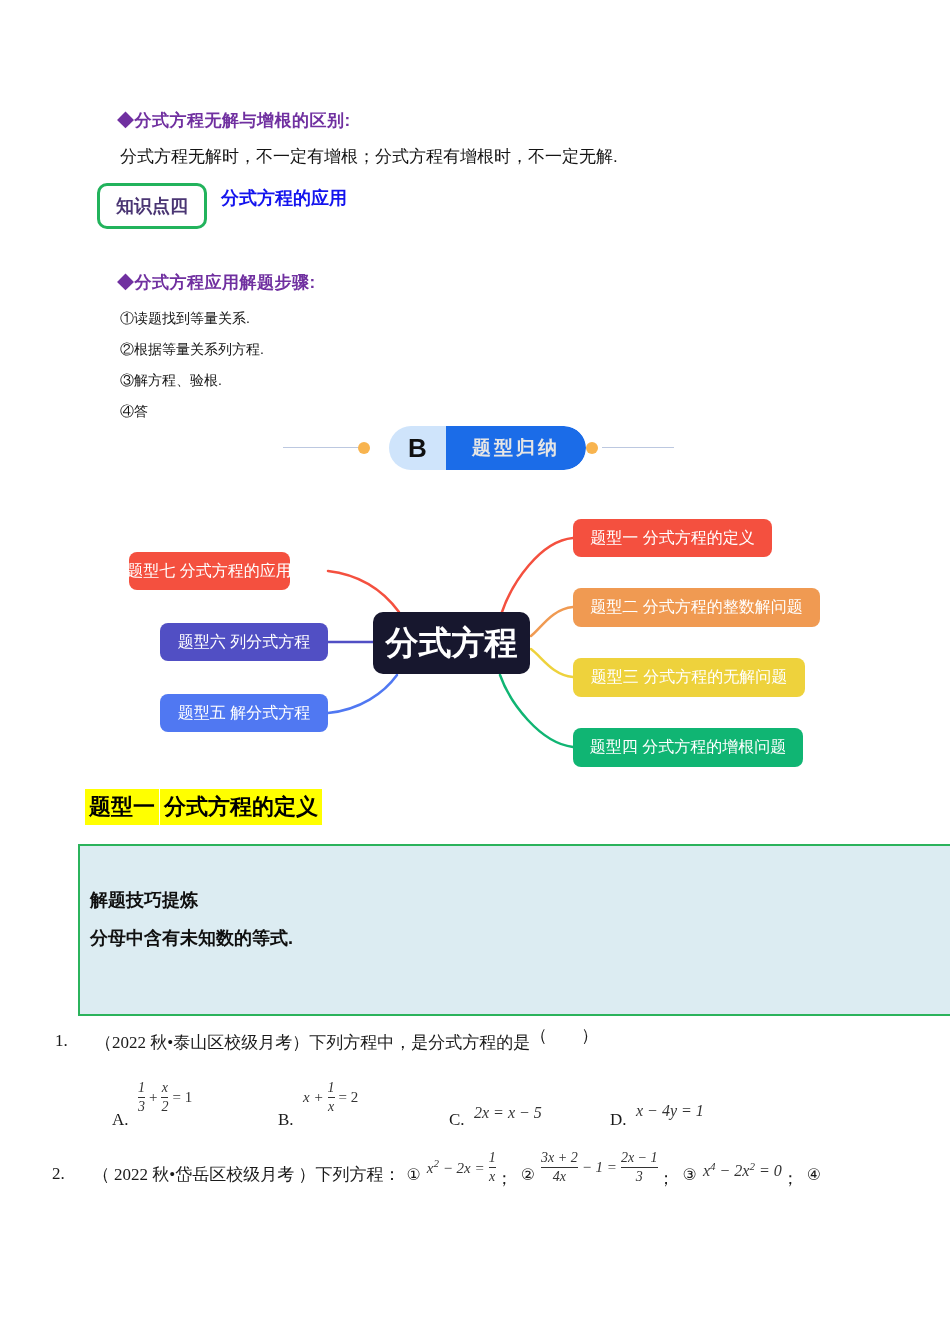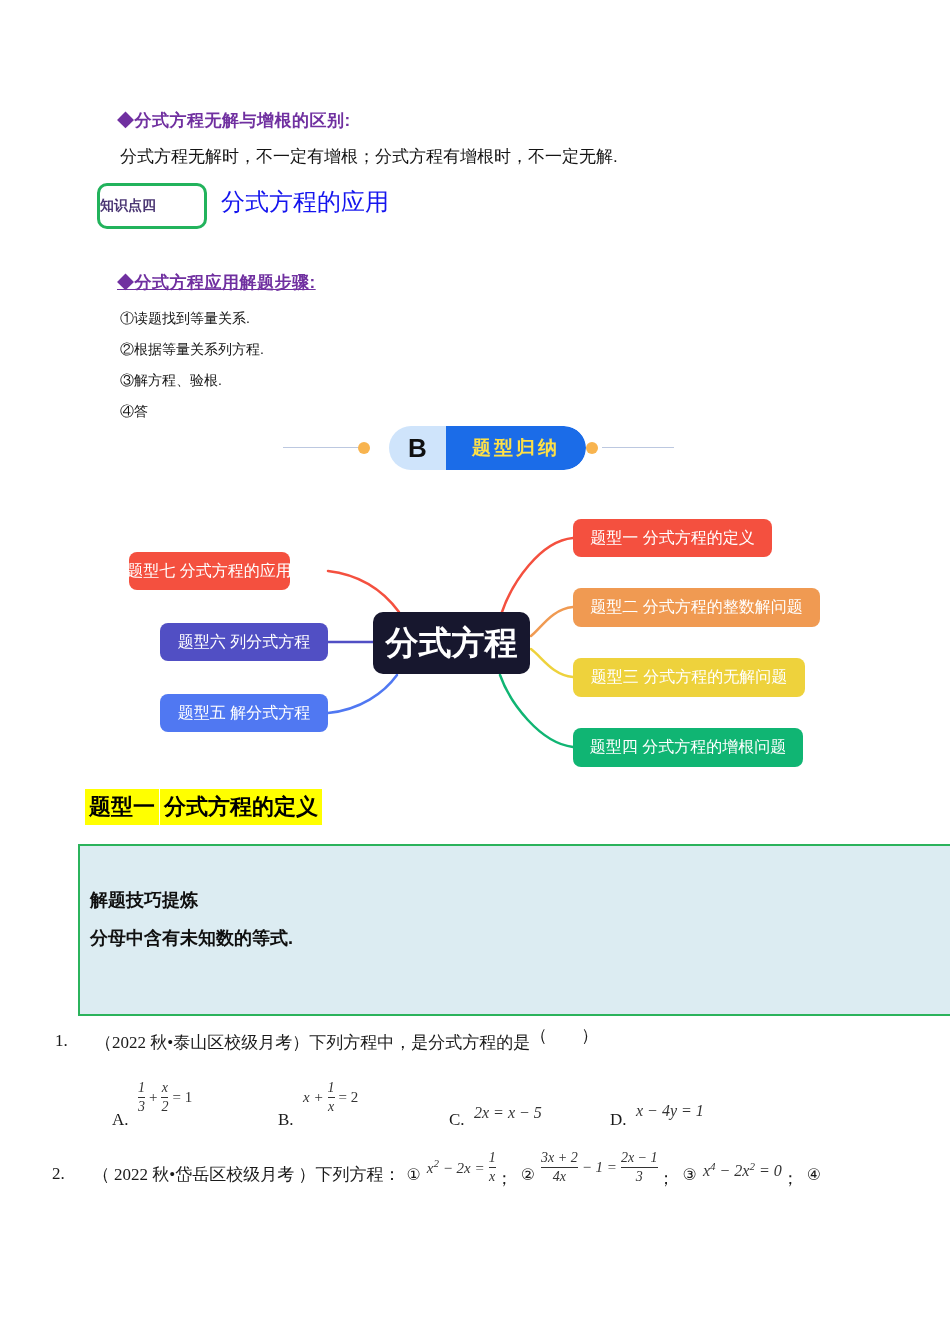--- a/index.html
+++ b/index.html
@@ -8,38 +8,38 @@
     font-family:"Liberation Sans", sans-serif; color:#111; overflow:hidden;
   }
   .abs { position:absolute; }
 
   
   .h-purple { font-size:17px; font-weight:bold; color:#7030a0; letter-spacing:0.5px; }
   .body-text { font-size:17px; color:#141414; }
   .kp-box {
     left:97px; top:183px; width:104px; height:40px;
     border:3px solid #22b35c; border-radius:10px;
-    display:flex; align-items:center; 
-    color:#4a3573; font-weight:bold; font-size:14px;
-  }
-  .kp-title { left:221px; top:186px; color:#1414ee; font-weight:normal; font-size:24px; }
+    display:flex; align-items:center; justify-content:center;
+    color:#4a3573; font-weight:bold; font-size:18px;
+  }
+  .kp-title { left:221px; top:186px; color:#1414ee; font-weight:bold; font-size:18px; }
   .steps { left:120px; top:303px; font-size:14px; line-height:31px; color:#141414; }
 
   
   .divider-line { height:1px; background:#bcc8e0; top:447px; }
   .divider-dot  { width:12px; height:12px; border-radius:50%; background:#f8b44f; top:442px; }
   .b-badge {
     left:389px; top:426px; height:44px; display:flex; border-radius:22px; overflow:hidden;
   }
   .b-letter {
     width:57px; background:#cfe4fb; color:#101010; font-size:26px; font-weight:bold;
     display:flex; align-items:center; justify-content:center;
   }
   .b-label {
-    background:#1b6ce8; color:#fde047; font-size:19px; font-weight:bold; letter-spacing:3px;
+    background:#1b6ce8; color:#e5e5e5; font-size:19px; font-weight:bold; letter-spacing:3px;
     display:flex; align-items:center; padding:0 26px; border-radius:0 22px 22px 0;
   }
 
   
   .mindmap { left:90px; top:505px; width:770px; height:285px; }
   .mindmap svg { position:absolute; left:0; top:0; }
   .map-node {
     position:absolute; display:flex; align-items:center; justify-content:center;
     color:#ffffff; font-size:16px; border-radius:8px; white-space:nowrap;
   }
@@ -89,21 +89,21 @@
 <div class="page">
 
   <div class="abs h-purple" style="left:117px; top:109px;">◆分式方程无解与增根的区别:</div>
   <div class="abs body-text" style="left:120px; top:145px;">分式方程无解时，不一定有增根；分式方程有增根时，不一定无解.</div>
 
   <div class="abs kp-box">
     <span>知识点四</span>
   </div>
   <div class="abs kp-title">分式方程的应用</div>
 
-  <div class="abs h-purple" style="left:117px; top:271px;text-decoration:underline;">◆分式方程应用解题步骤:</div>
+  <div class="abs h-purple" style="left:117px; top:271px;">◆分式方程应用解题步骤:</div>
   <div class="abs steps">
     <div>①读题找到等量关系.</div>
     <div>②根据等量关系列方程.</div>
     <div>③解方程、验根.</div>
     <div>④答</div>
   </div>
 
   <div class="abs divider-line" style="left:283px; width:76px;"></div>
   <div class="abs divider-dot" style="left:358px;"></div>
   <div class="abs b-badge">

